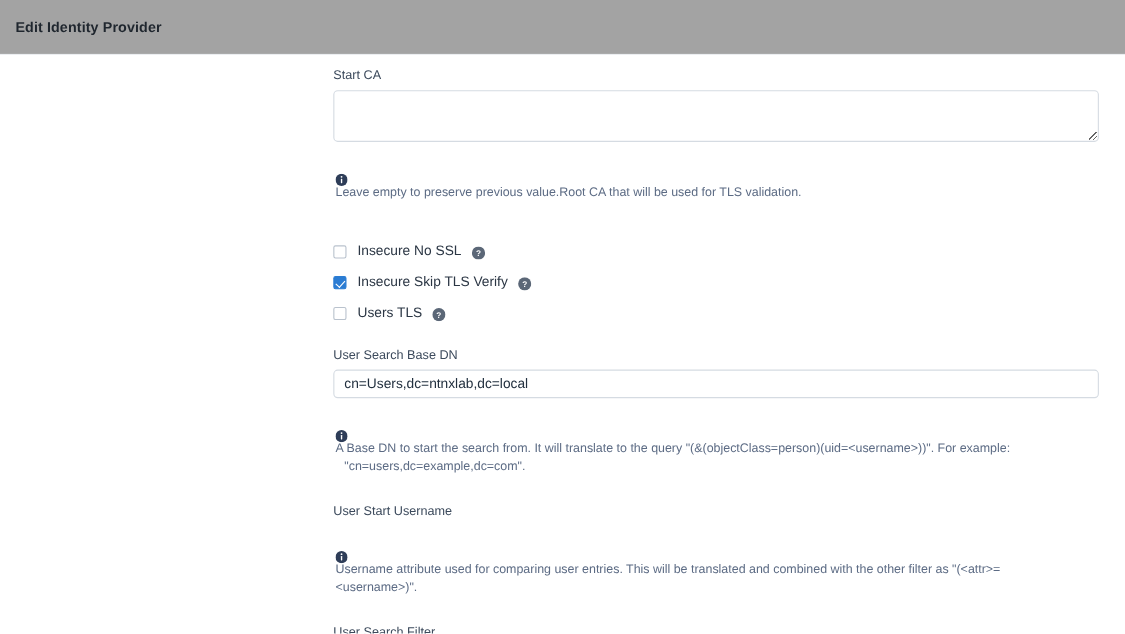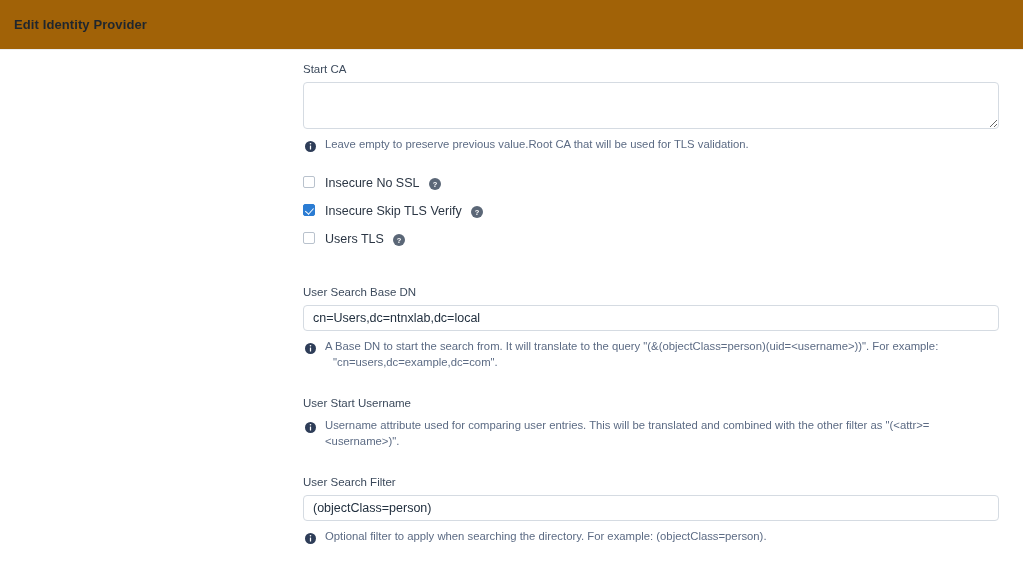--- a/index.html
+++ b/index.html
@@ -12,21 +12,21 @@
     overflow: hidden;
   }
 
   
   .page-header {
     height: 50px;
     border-bottom: 1px solid #eceef1;
     display: flex;
     align-items: center;
     padding-left: 14px;
-    background: #a16207;
+    background: #a3a3a3;
   }
   .page-title {
     font-size: 13px;
     font-weight: bold;
     color: #1f262e;
     letter-spacing: 0.1px;
   }
 
   
   .form-area {
@@ -77,43 +77,44 @@
     color: #22303f;
     padding: 6px 9px;
     outline: none;
     resize: vertical;
   }
 
   
   .help-row {
     display: flex;
     align-items: flex-start;
-    margin-top: 7px;
+    margin-top: 25px;
     padding-left: 2px;
+    flex-direction: column;
   }
   .info-icon {
     flex: 0 0 auto;
     width: 11px;
     height: 11px;
     margin-top: 2px;
     margin-right: 9px;
   }
   .help-text {
     font-size: 11.3px;
     line-height: 16px;
     color: #5c6b84;
     max-width: 660px;
   }
   .help-text .indent-line { display: block; padding-left: 8px; }
 
   
   .checkbox-list { margin-top: 24px; }
   .checkbox-row {
     display: flex;
-    align-items: flex-start;
+    align-items: flex-end;
     height: 28px;
   }
   .cb-box {
     position: relative;
     flex: 0 0 auto;
     width: 12px;
     height: 12px;
     border: 1px solid #b9c2cd;
     border-radius: 2px;
     background: #ffffff;

